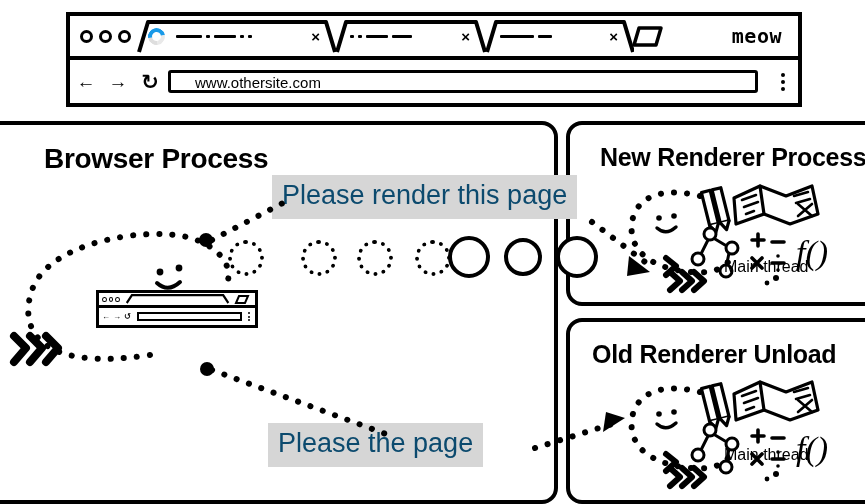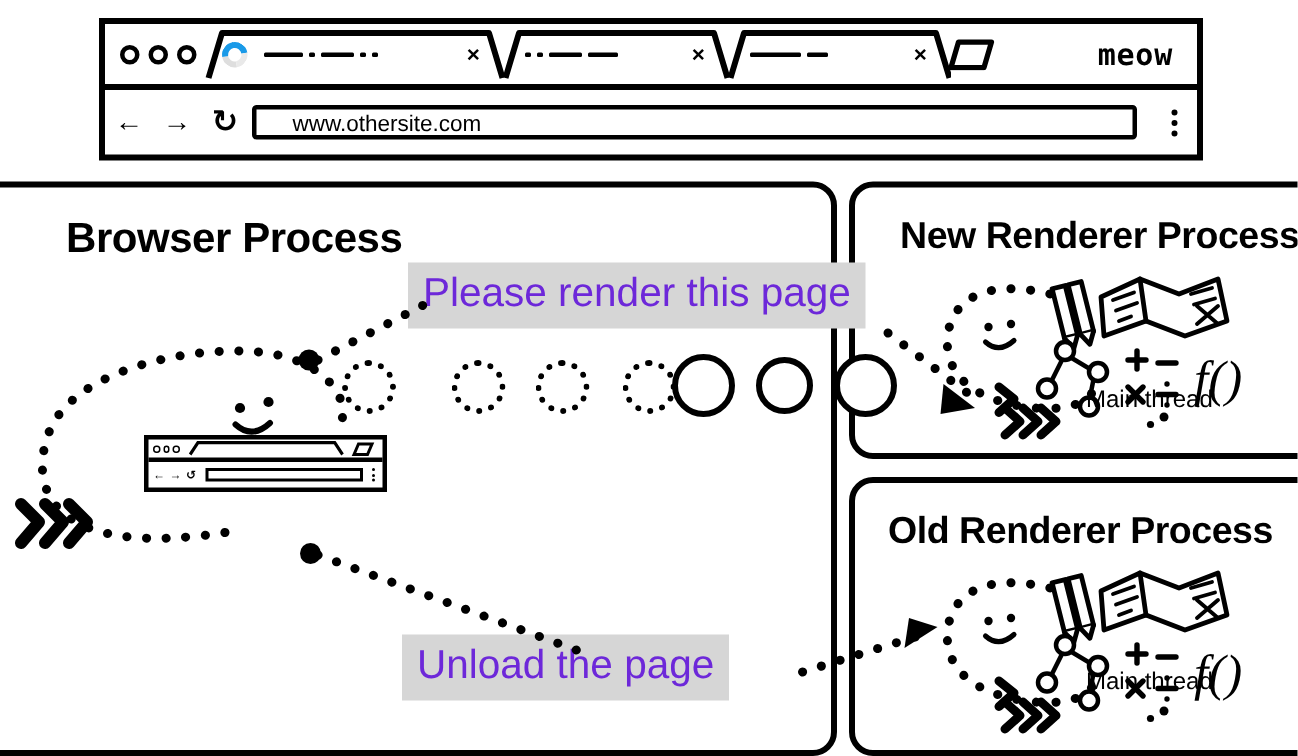--- a/index.html
+++ b/index.html
@@ -54,21 +54,21 @@
   .p-browser{left:-8px;top:121px;width:566px;height:383px;border-radius:0 16px 16px 0;}
   .p-new{left:566px;top:121px;width:307px;height:185px;border-radius:16px 0 0 16px;}
   .p-old{left:566px;top:318px;width:307px;height:186px;border-radius:16px 0 0 16px;}
 
   .p-title{position:absolute;font-weight:bold;color:#000;white-space:nowrap;}
   .t-browser{left:48px;top:18px;font-size:28px;letter-spacing:-.3px;}
   .t-new{left:30px;top:18px;font-size:25px;letter-spacing:-.3px;}
   .t-old{left:22px;top:18px;font-size:25px;letter-spacing:-.3px;}
 
   
-  .callout{position:absolute;background:#d6d6d6;color:#6d28d9;white-space:nowrap;
+  .callout{position:absolute;background:#d6d6d6;color:#0c4a6e;white-space:nowrap;
            font-size:27px;line-height:1;padding:7px 10px 10px 10px;}
   .c-render{left:272px;top:175px;}
   .c-unload{left:268px;top:423px;}
 
   
   .circ{position:absolute;border-radius:50%;box-sizing:border-box;}
   .circ.dotted{border:4px dotted #000;}
   .circ.solid{border:4px solid #000;background:#fff;}
 
   
@@ -191,21 +191,21 @@
 
   <div class="panel p-browser">
     <div class="p-title t-browser">Browser Process</div>
   </div>
 
   <div class="panel p-new">
     <div class="p-title t-new">New Renderer Process</div>
   </div>
 
   <div class="panel p-old">
-    <div class="p-title t-old">Old Renderer Process</div>
+    <div class="p-title t-old">Old Renderer Unload</div>
   </div>
 
   <div class="circ dotted" style="left:228px;top:240px;width:36px;height:36px;"></div>
   <div class="circ dotted" style="left:301px;top:240px;width:36px;height:36px;"></div>
   <div class="circ dotted" style="left:357px;top:240px;width:36px;height:36px;"></div>
   <div class="circ dotted" style="left:415px;top:240px;width:36px;height:36px;"></div>
   <div class="circ solid" style="left:448px;top:236px;width:42px;height:42px;"></div>
   <div class="circ solid" style="left:504px;top:238px;width:38px;height:38px;"></div>
   <div class="circ solid" style="left:556px;top:236px;width:42px;height:42px;z-index:5;"></div>
 
@@ -232,21 +232,21 @@
         <div class="mini-keb">
             <i></i>
             <i></i>
             <i></i>
           </div>
       </div>
     </div>
   </div>
 
   <div class="callout c-render">Please render this page</div>
-  <div class="callout c-unload">Unload the page</div>
+  <div class="callout c-unload">Please the page</div>
 
   <div class="artlayer">
     <svg width="865" height="504" viewBox="0 0 865 504">
       <g fill="none" stroke="#000" stroke-width="6" stroke-linecap="round" stroke-dasharray="0.1 13">
 
         <path d="M150 355 C 40 372, 18 330, 32 290 C 48 243, 140 228, 182 236 C 214 242, 232 262, 228 280"></path>
 
         <path d="M212 240 L 283 203"></path>
 
         <path d="M212 370 L 386 434"></path>

